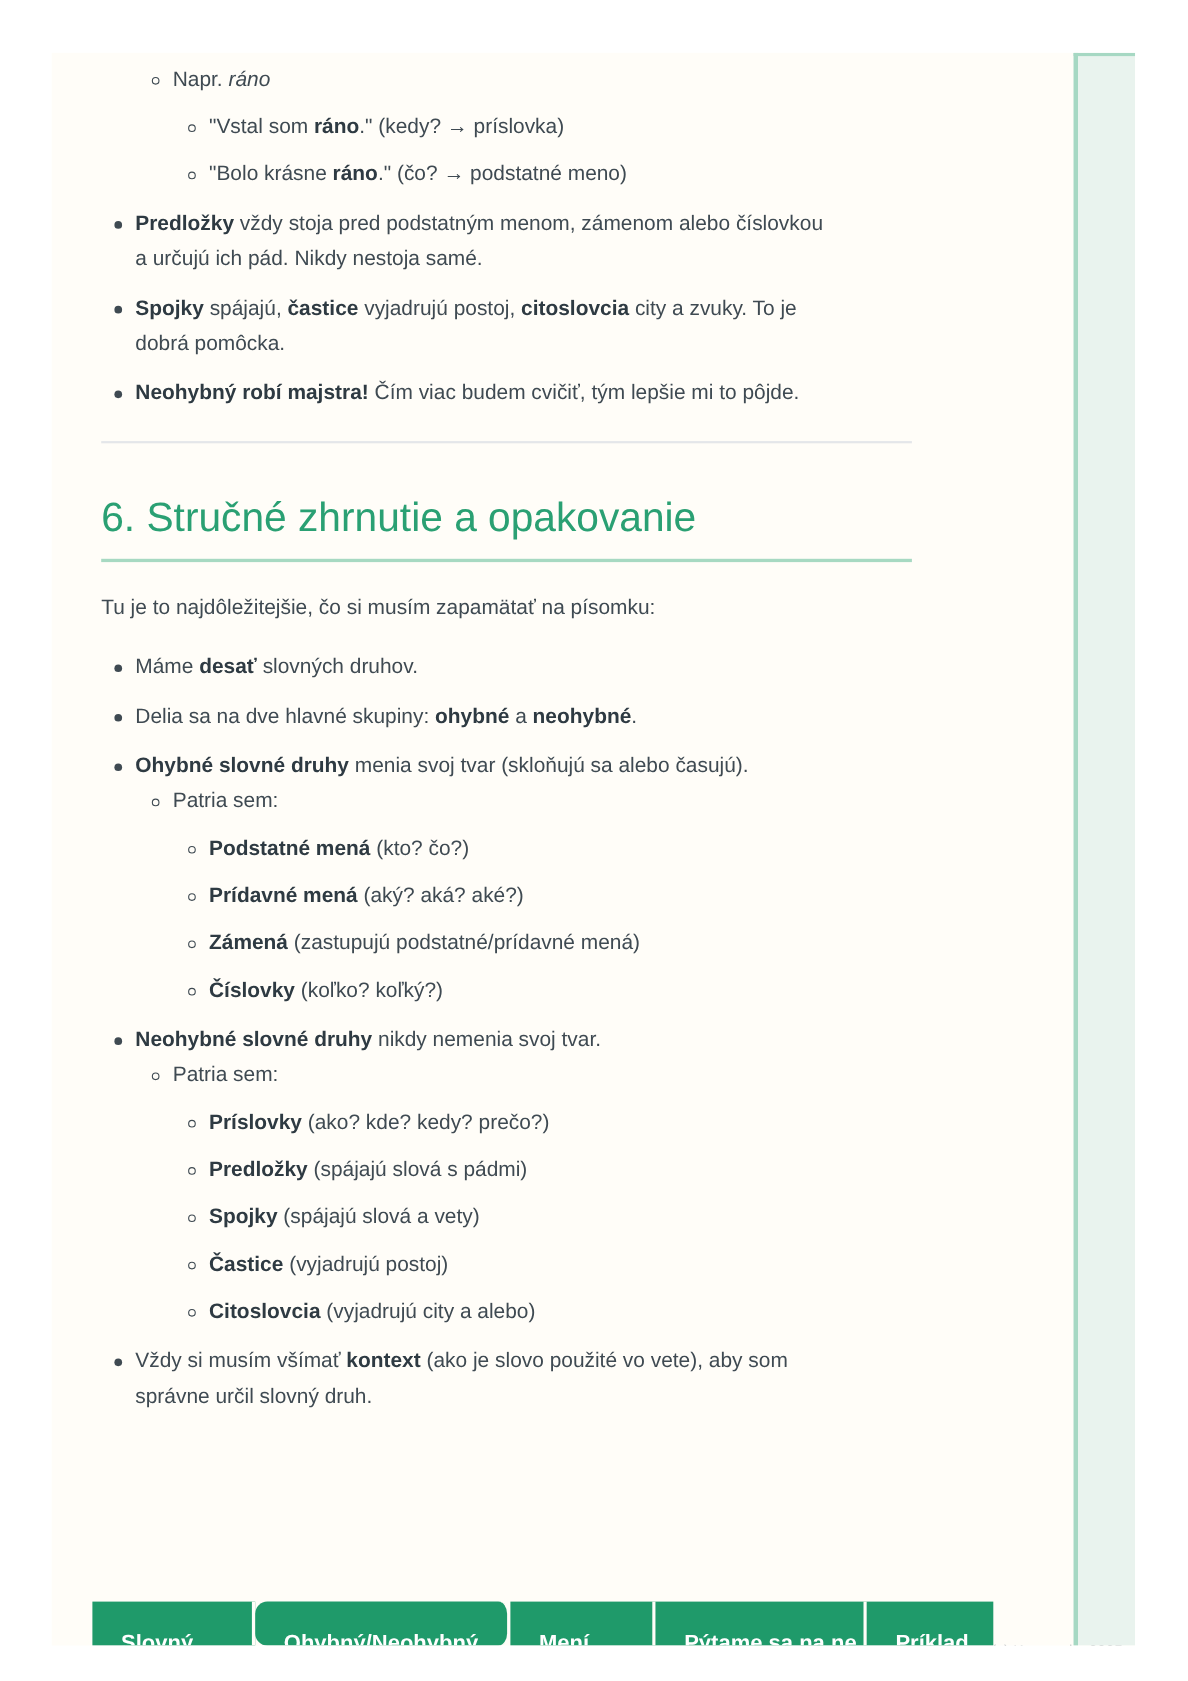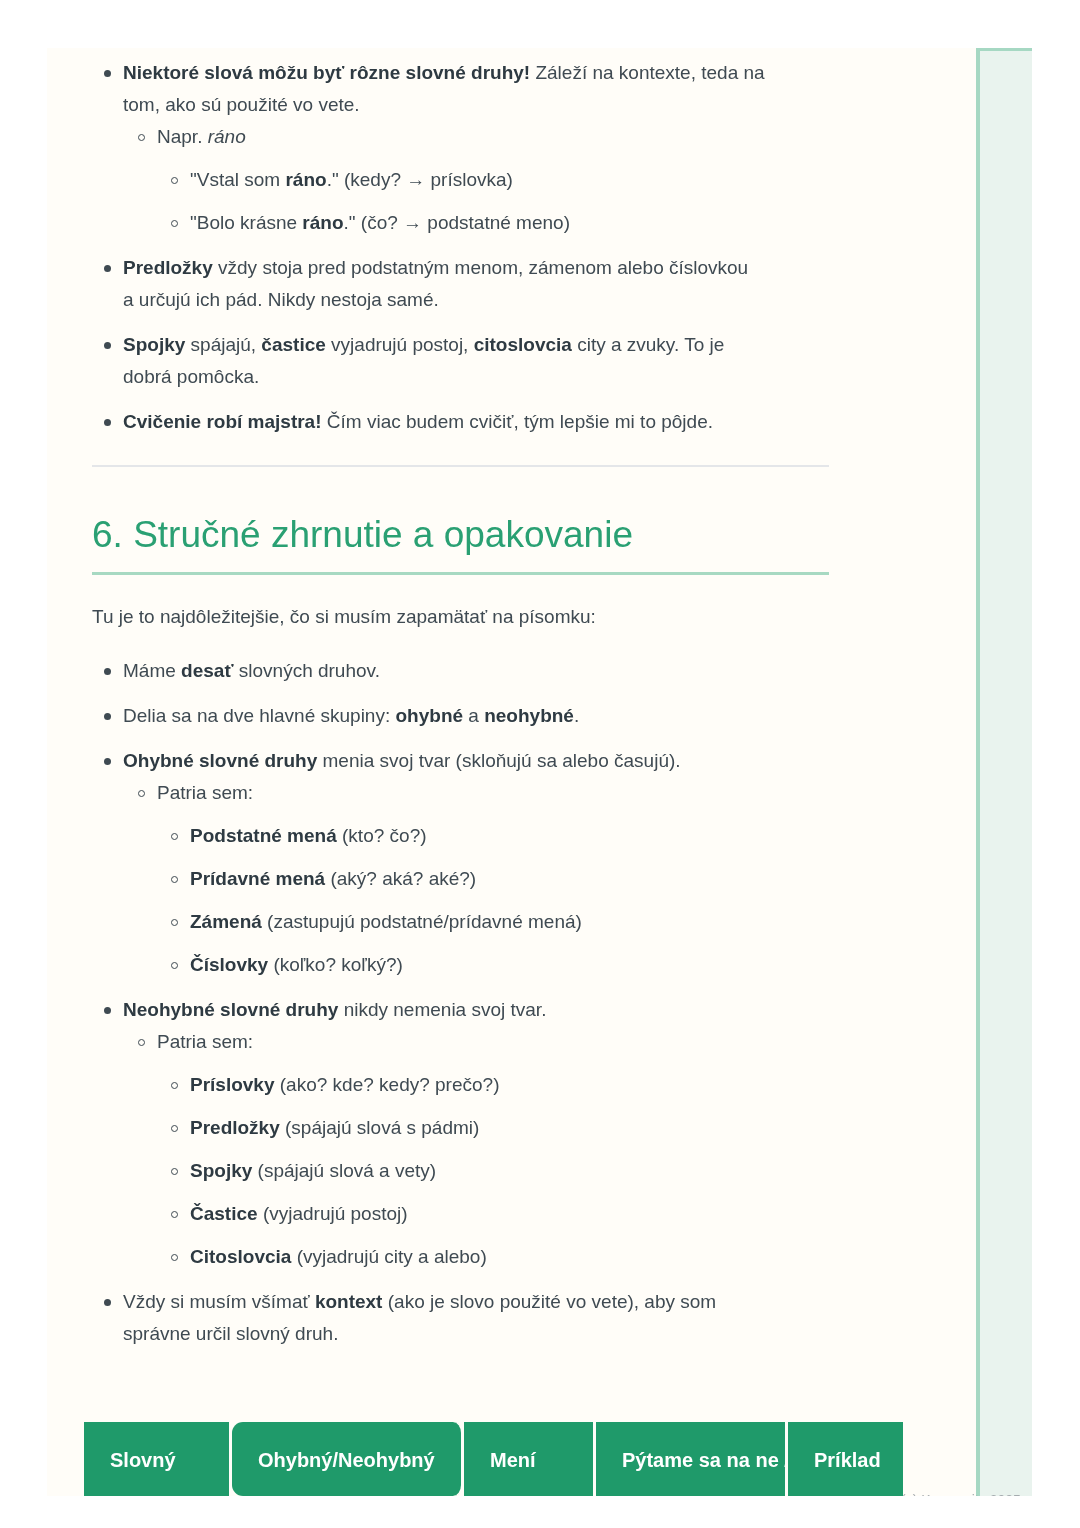--- a/index.html
+++ b/index.html
@@ -66,45 +66,43 @@
   .summary-table{
     position:absolute;left:37px;top:1374px;width:851px;height:74px;
     display:flex;z-index:2;
   }
   .th-cell{
     background:var(--table_green);
     color:#ffffff;
     font-size:20px;font-weight:700;line-height:24px;
     padding:26px 8px 0 26px;
     border-right:3px solid var(--sheet_cream);
-    overflow:hidden;white-space:nowrap;
+    overflow:hidden;white-space:nowrap;margin-top:34px;
   }
   .th-cell:last-child{border-right:none;}
   .watermark{
     position:absolute;left:854px;top:1444px;
     font-size:14px;color:var(--watermark_gray);
     opacity:.85;z-index:3;white-space:nowrap;
   }
 </style>
 </head>
 <body>
 
 <div class="sheet">
   <div class="edge-stripe"></div>
   <div class="content" id="content">
-      <div class="blk b-li1"><span class="mark mark-disc"></span><b>Niektoré slová môžu byť rôzne slovné druhy!</b><span> Záleží na kontexte, teda na
-tom, ako sú použité vo vete.</span></div>
       <div class="blk b-li2"><span class="mark"></span><span>Napr. </span><i>ráno</i></div>
       <div class="blk b-li3"><span class="mark"></span><span>"Vstal som </span><b>ráno</b><span>." (kedy? → príslovka)</span></div>
       <div class="blk b-li3"><span class="mark"></span><span>"Bolo krásne </span><b>ráno</b><span>." (čo? → podstatné meno)</span></div>
       <div class="blk b-li1"><span class="mark mark-disc"></span><b>Predložky</b><span> vždy stoja pred podstatným menom, zámenom alebo číslovkou
 a určujú ich pád. Nikdy nestoja samé.</span></div>
       <div class="blk b-li1"><span class="mark mark-disc"></span><b>Spojky</b><span> spájajú, </span><b>častice</b><span> vyjadrujú postoj, </span><b>citoslovcia</b><span> city a zvuky. To je
 dobrá pomôcka.</span></div>
-      <div class="blk b-li1"><span class="mark mark-disc"></span><b>Cvičenie robí majstra!</b><span> Čím viac budem cvičiť, tým lepšie mi to pôjde.</span></div>
+      <div class="blk b-li1"><span class="mark mark-disc"></span><b>Neohybný robí majstra!</b><span> Čím viac budem cvičiť, tým lepšie mi to pôjde.</span></div>
       <div class="blk b-divider"></div>
       <div class="blk b-h2"><span>6. Stručné zhrnutie a opakovanie</span></div>
       <div class="blk b-p"><span>Tu je to najdôležitejšie, čo si musím zapamätať na písomku:</span></div>
       <div class="blk b-li1"><span class="mark mark-disc"></span><span>Máme </span><b>desať</b><span> slovných druhov.</span></div>
       <div class="blk b-li1"><span class="mark mark-disc"></span><span>Delia sa na dve hlavné skupiny: </span><b>ohybné</b><span> a </span><b>neohybné</b><span>.</span></div>
       <div class="blk b-li1"><span class="mark mark-disc"></span><b>Ohybné slovné druhy</b><span> menia svoj tvar (skloňujú sa alebo časujú).</span></div>
       <div class="blk b-li2"><span class="mark"></span><span>Patria sem:</span></div>
       <div class="blk b-li3"><span class="mark"></span><b>Podstatné mená</b><span> (kto? čo?)</span></div>
       <div class="blk b-li3"><span class="mark"></span><b>Prídavné mená</b><span> (aký? aká? aké?)</span></div>
       <div class="blk b-li3"><span class="mark"></span><b>Zámená</b><span> (zastupujú podstatné/prídavné mená)</span></div>

